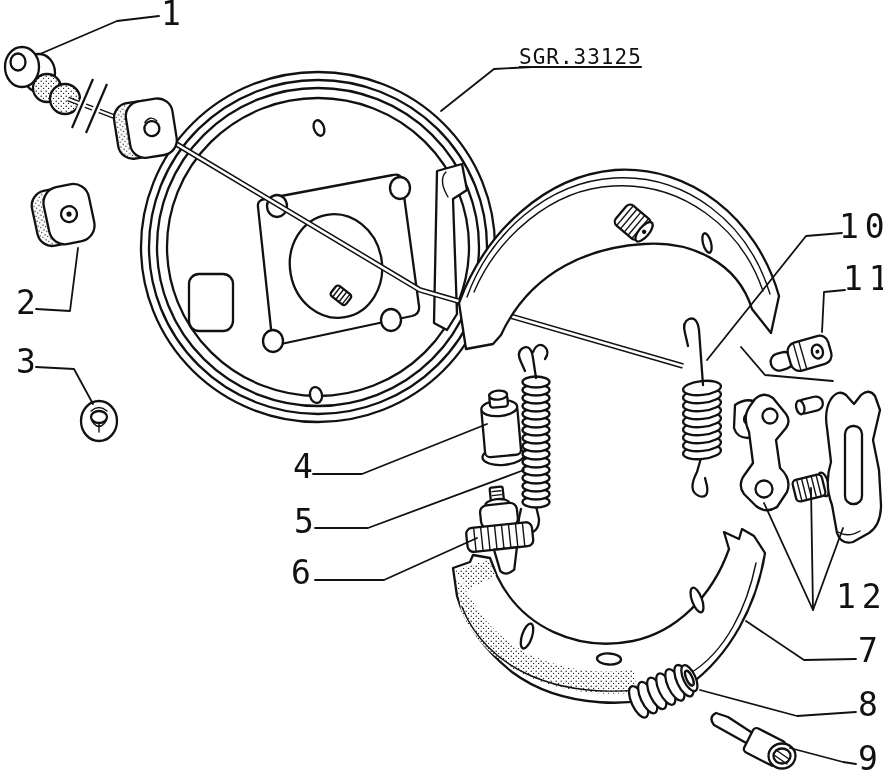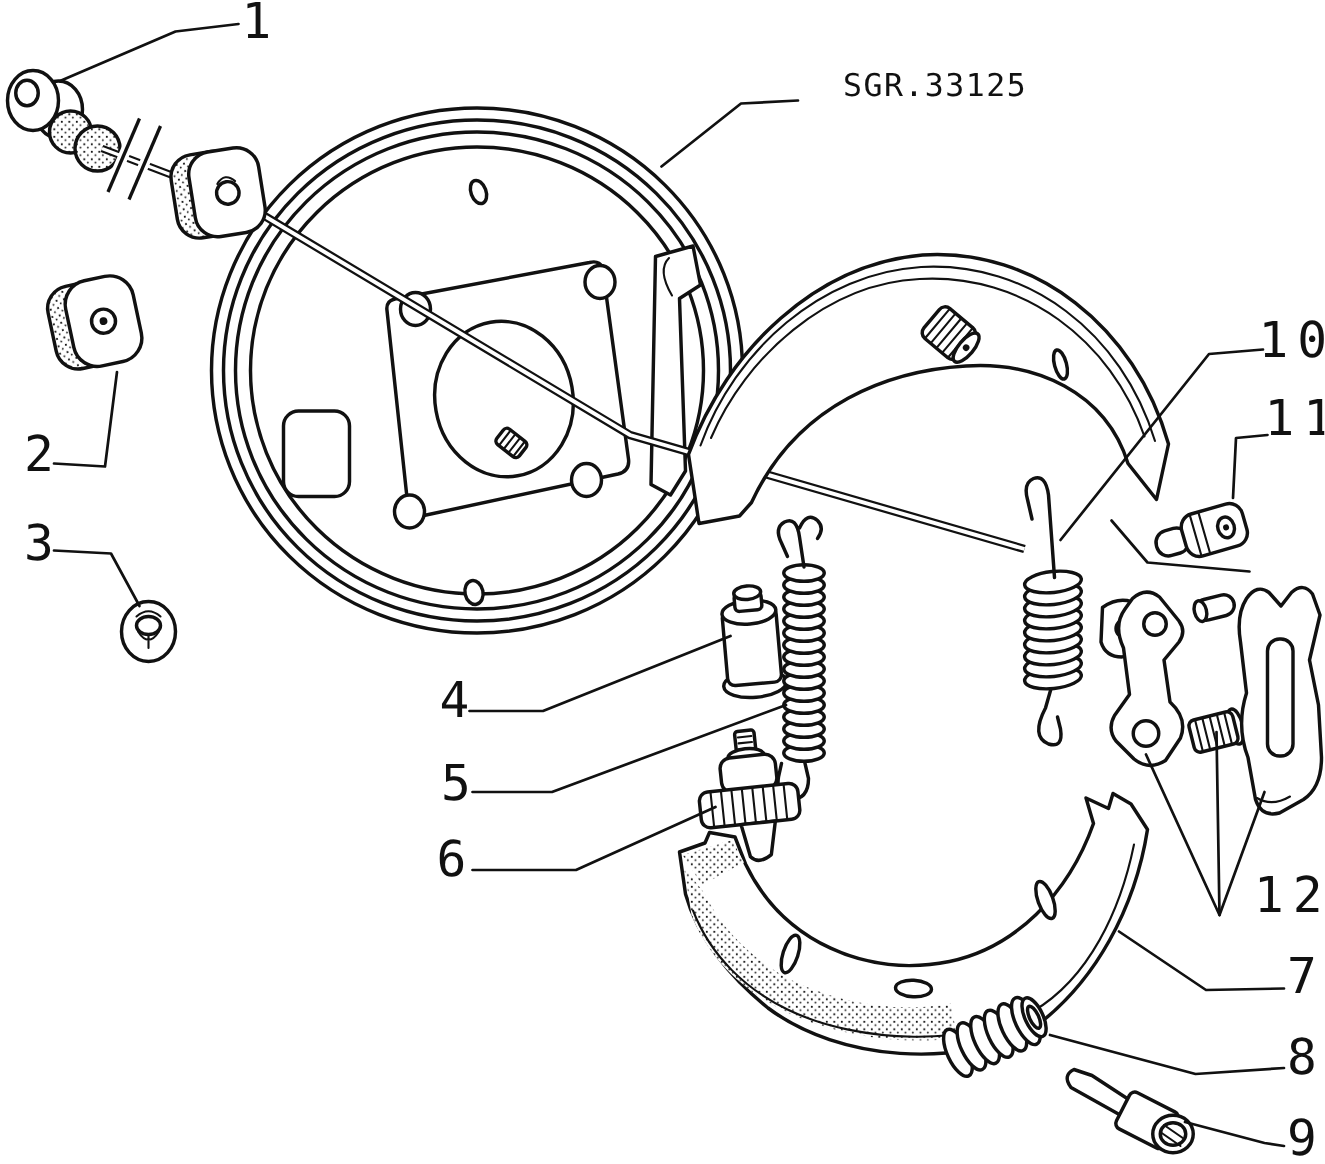--- a/index.html
+++ b/index.html
@@ -256,14 +256,14 @@
   <div class="callout" style="left:16px;top:345px;">3</div>
   <div class="callout" style="left:293px;top:450px;">4</div>
   <div class="callout" style="left:294px;top:505px;">5</div>
   <div class="callout" style="left:291px;top:556px;">6</div>
   <div class="callout" style="left:858px;top:634px;">7</div>
   <div class="callout" style="left:858px;top:688px;">8</div>
   <div class="callout" style="left:858px;top:742px;">9</div>
   <div class="callout two" style="left:839px;top:210px;">10</div>
   <div class="callout two" style="left:843px;top:262px;">11</div>
   <div class="callout two" style="left:836px;top:580px;">12</div>
-  <div class="code" style="left:562px;top:47px;">SGR.33125</div>
+  <div class="code" style="left:519px;top:47px;text-decoration:underline;">SGR.33125</div>
 </div>
 
 </body></html>

